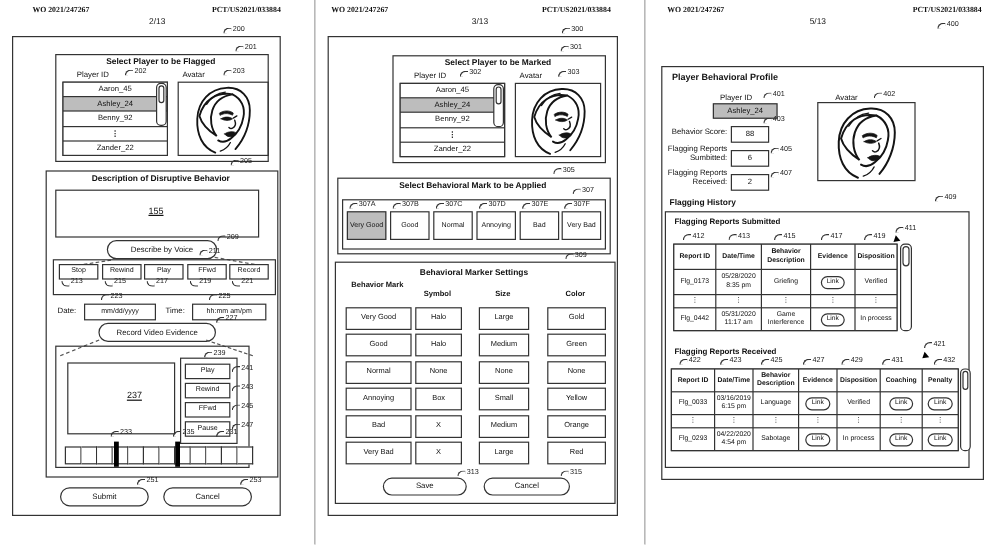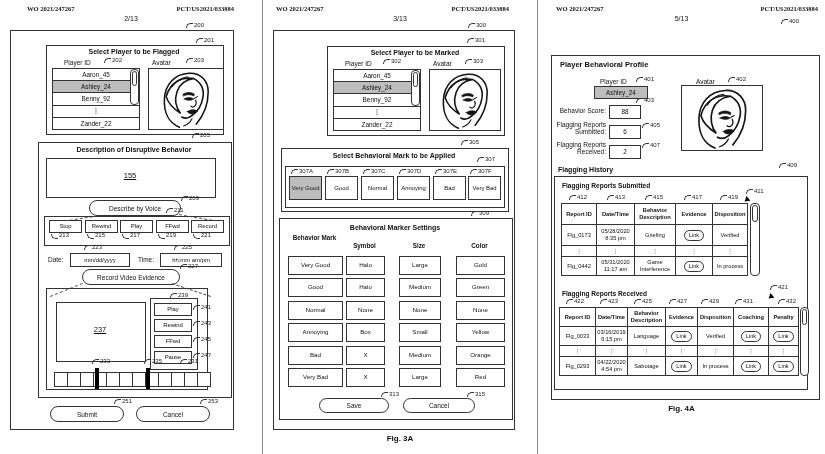--- a/index.html
+++ b/index.html
@@ -188,21 +188,21 @@
       </span>
     <div class="dsh" style="left:50px;top:296px;width:35px;transform:rotate(-22deg)"></div>
     <div class="dsh" style="left:172px;top:283px;width:41px;transform:rotate(18.5deg)"></div>
 
     <div class="bx" style="left:46px;top:288px;width:160px;height:100px"></div>
     <span class="hk" style="left:170px;top:292px">
         <i></i>
         <em>239</em>
       </span>
     <div class="bx" style="left:56px;top:302px;width:88px;height:58px"></div>
-    <div class="t ctr und" style="left:44px;top:326px;width:112px;font-size:7.5px">237</div>
+    <div class="t ctr und" style="left:56px;top:326px;width:112px;font-size:7.5px">237</div>
     <div class="bx" style="left:150px;top:298px;width:46px;height:70px"></div>
     <div class="btn" style="left:154px;top:303px;width:36px;height:11px">Play</div>
     <div class="btn" style="left:154px;top:319px;width:36px;height:11px">Rewind</div>
     <div class="btn" style="left:154px;top:335px;width:36px;height:11px">FFwd</div>
     <div class="btn" style="left:154px;top:351px;width:36px;height:11px">Pause</div>
     <span class="hk" style="left:193px;top:304px">
         <i></i>
         <em>241</em>
       </span>
     <span class="hk" style="left:193px;top:320px">
@@ -390,21 +390,20 @@
         <i></i>
         <em>313</em>
       </span>
     <div class="pill" style="left:140px;top:398px;width:70px;height:13px">
         <span>Cancel</span>
       </div>
     <span class="hk" style="left:204px;top:391px">
         <i></i>
         <em>315</em>
       </span>
-    <div class="t bold ctr" style="left:0;top:434px;width:274px;font-size:8px">Fig. 3A</div>
   </div>
 
   <div class="page" id="p3">
     <div class="t serifhead" style="left:18px;top:5px">WO 2021/247267</div>
     <div class="t serifhead rgt" style="left:180px;top:5px;width:100px">PCT/US2021/033884</div>
     <div class="t ctr" style="left:0;top:15px;width:287px;font-size:7px">5/13</div>
     <span class="hk" style="left:243px;top:18px">
         <i></i>
         <em>400</em>
       </span>
@@ -585,15 +584,14 @@
           <span class="lk">Link</span>
         </div>
       <div class="gc">
           <span class="lk">Link</span>
         </div>
     </div>
     <div class="vsb" style="left:262px;top:307px;width:7px;height:67px">
         <div class="vst" style="height:14px"></div>
       </div>
 
-    <div class="t bold ctr" style="left:0;top:404px;width:287px;font-size:8px">Fig. 4A</div>
   </div>
 </div>
 
 </body></html>

